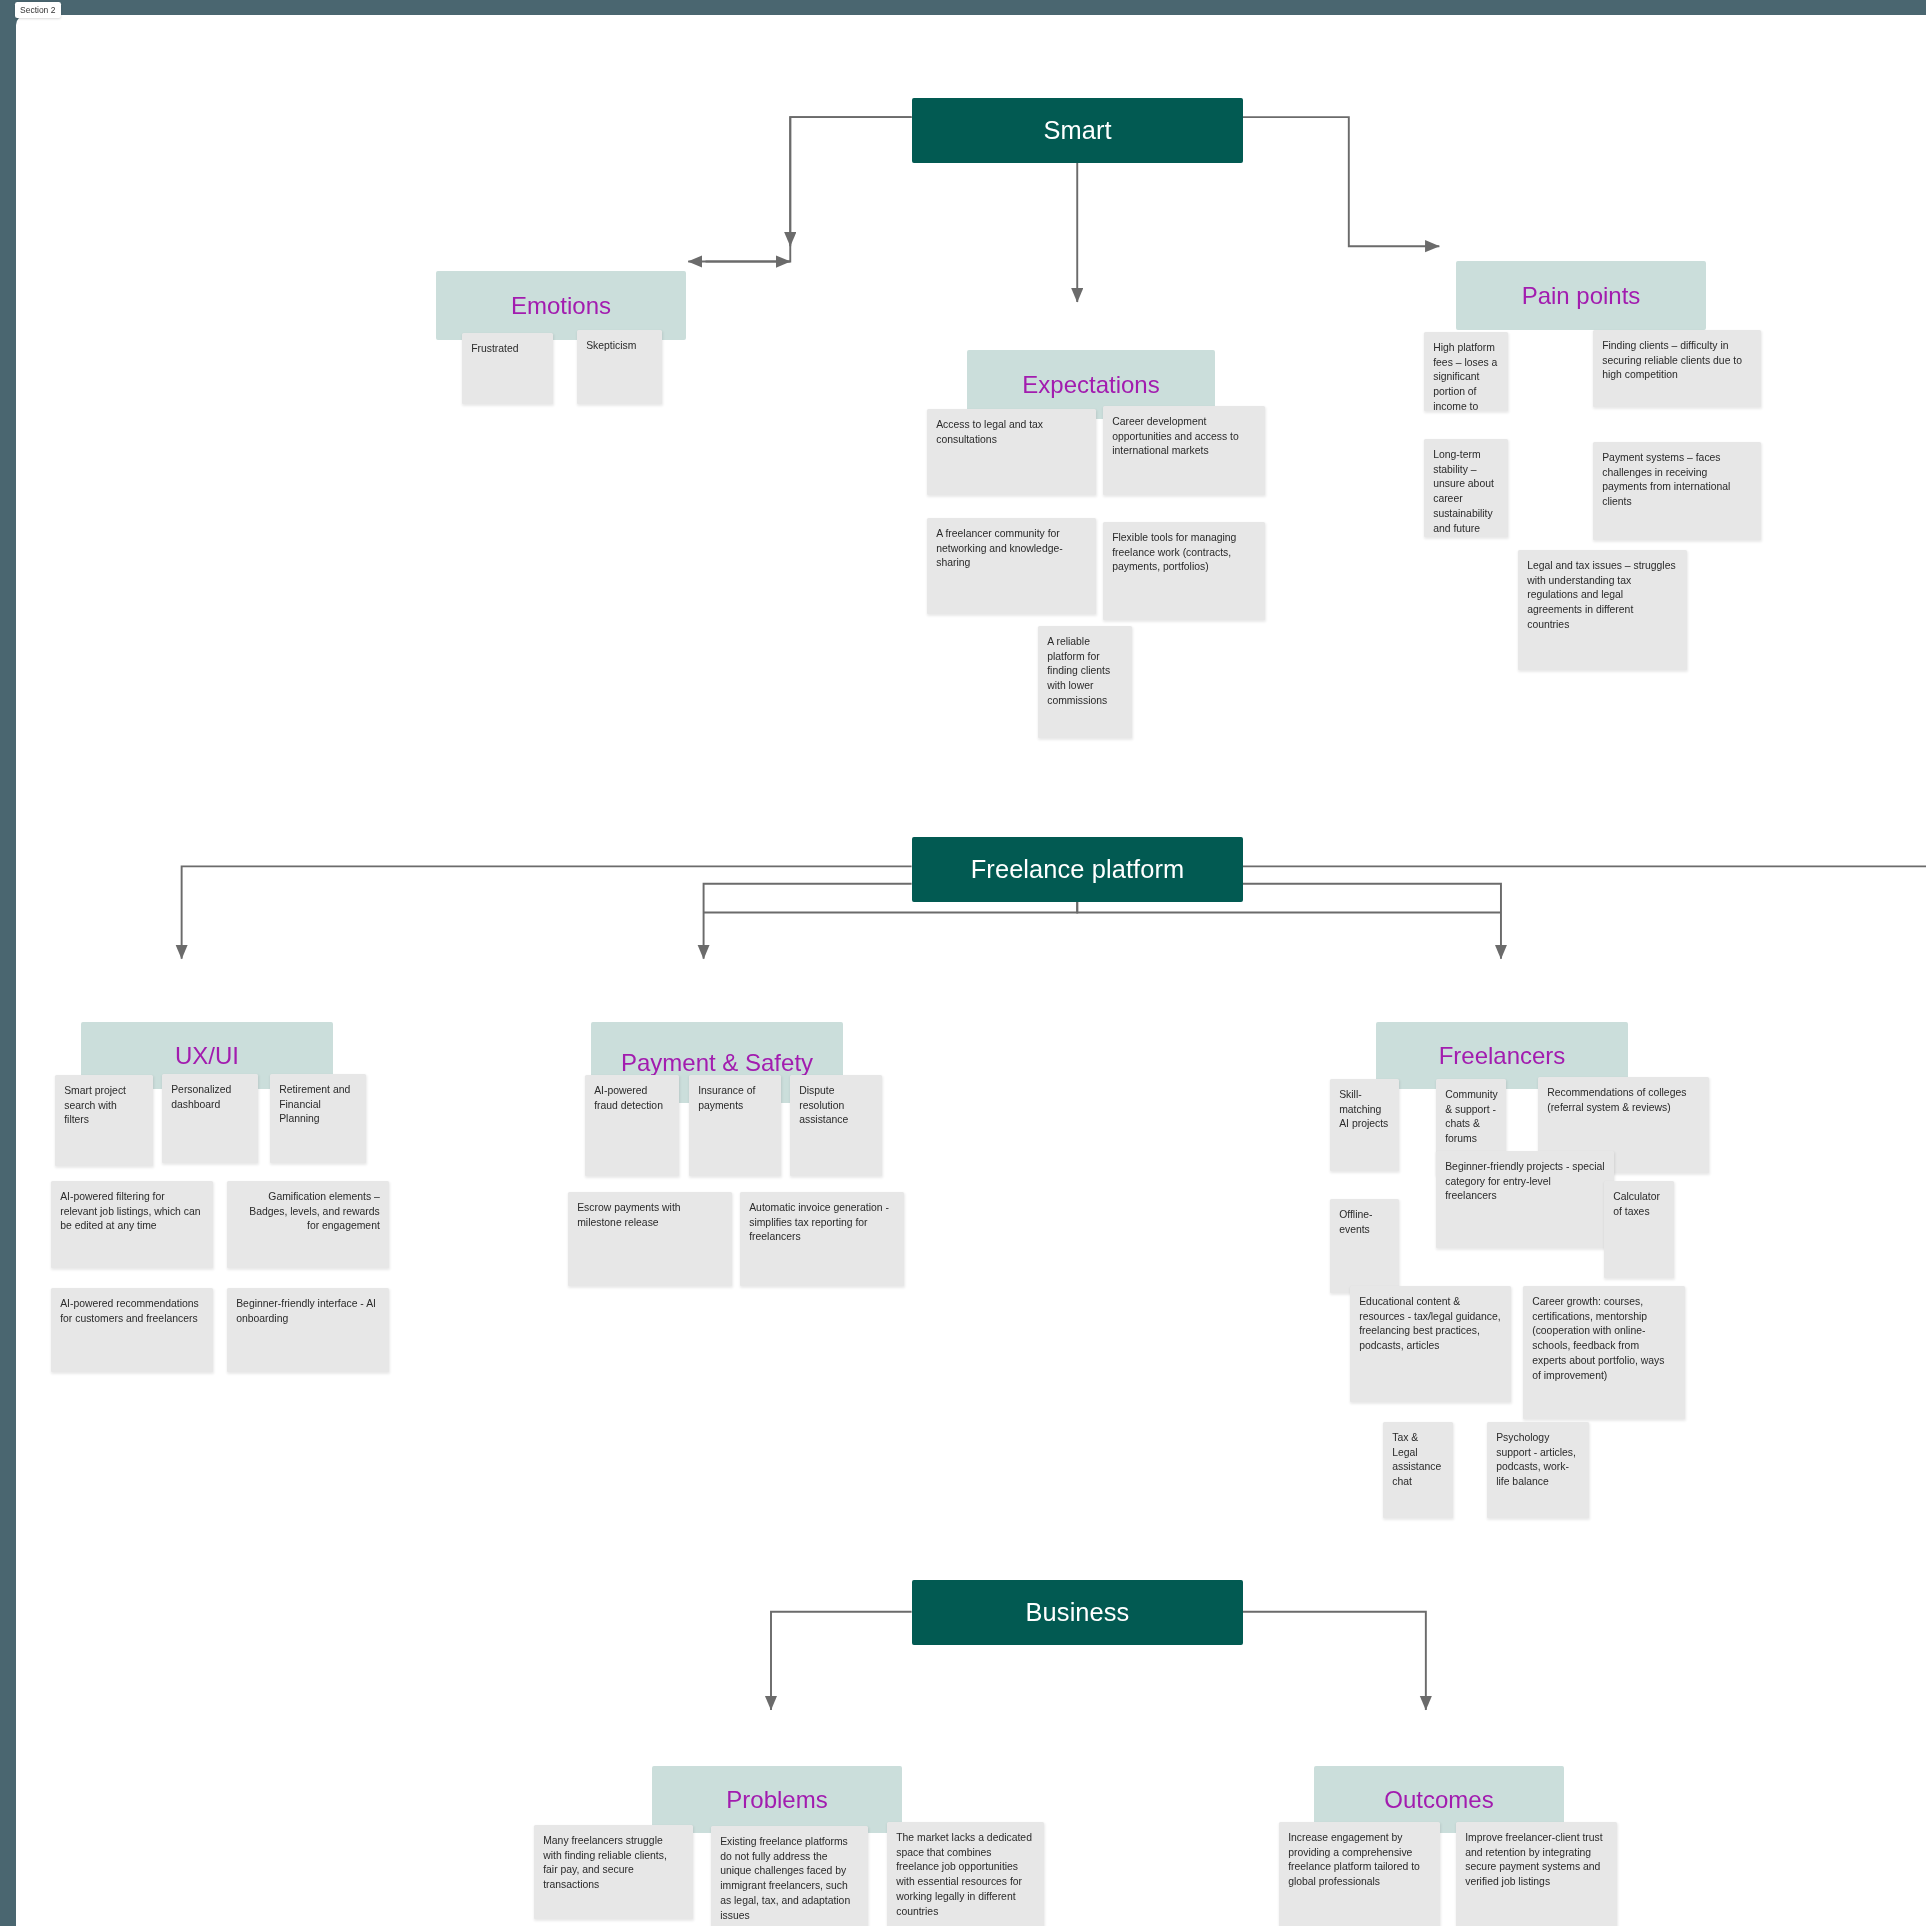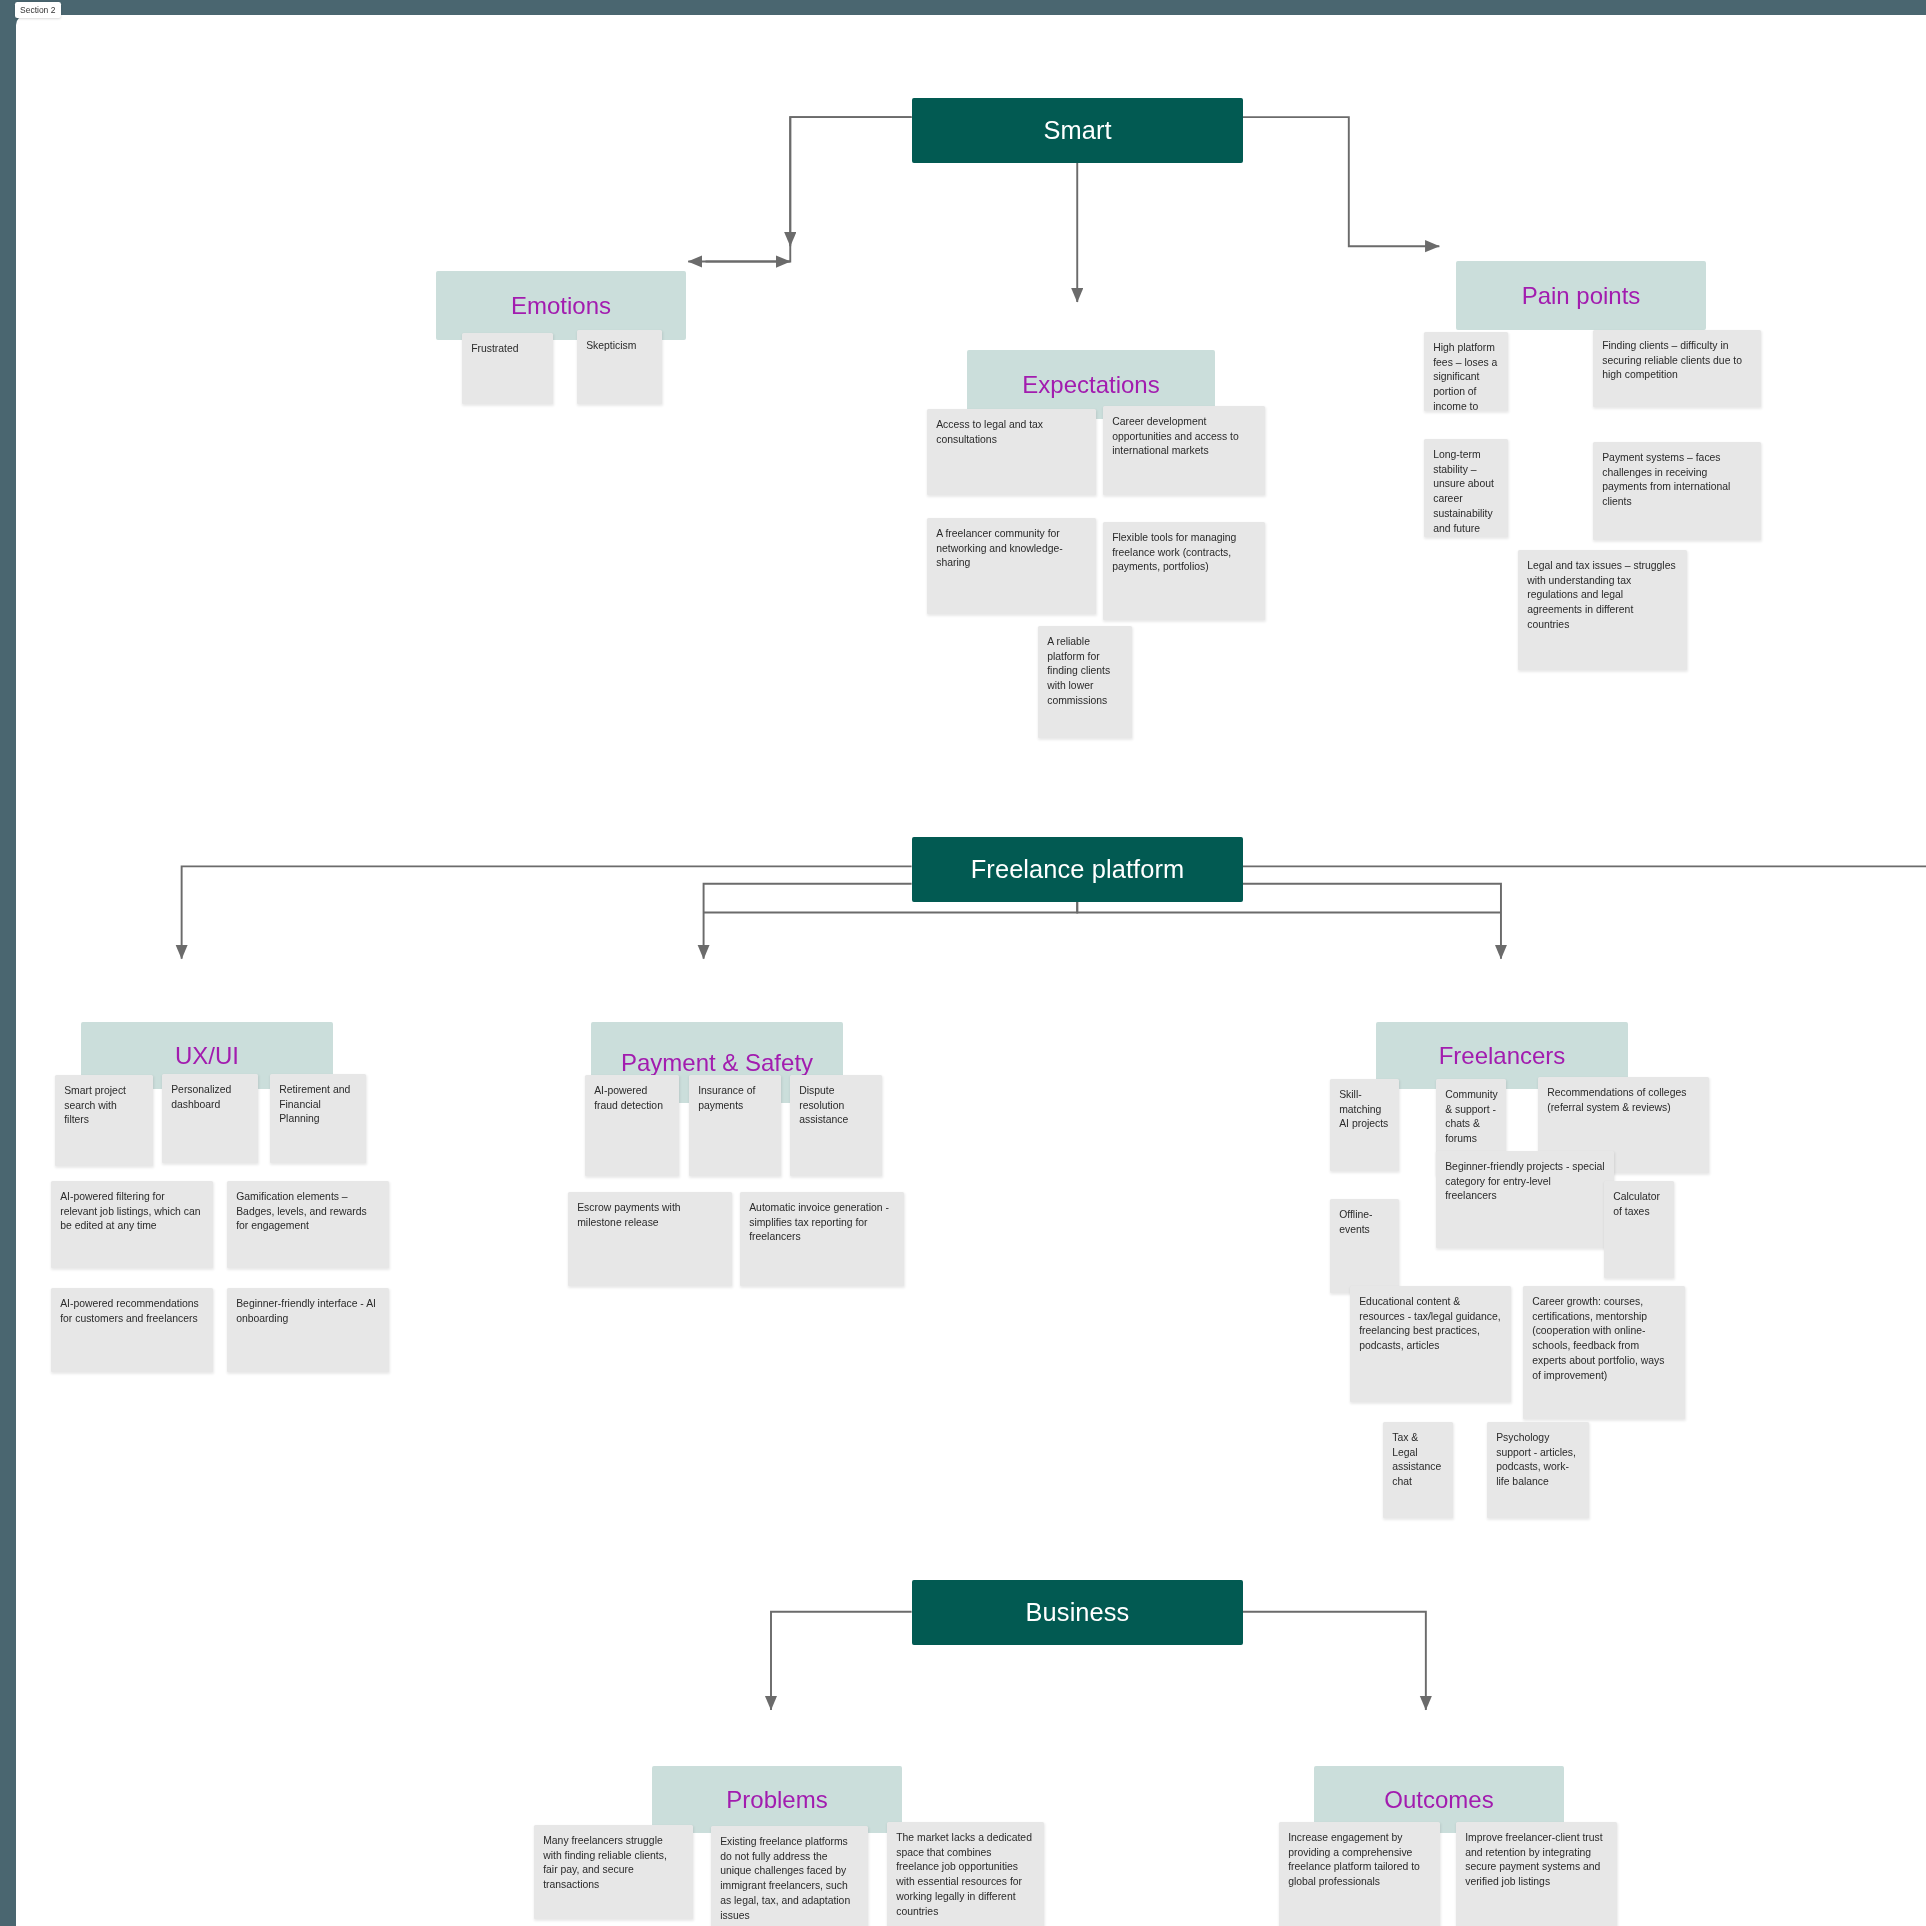--- a/index.html
+++ b/index.html
@@ -139,21 +139,21 @@
   </div>
   <div class="card" style="left:146px; top:1059px; width:96px; height:89px;">
     <span>Personalized dashboard</span>
   </div>
   <div class="card" style="left:254px; top:1059px; width:96px; height:89px;">
     <span>Retirement and Financial Planning</span>
   </div>
   <div class="card" style="left:35px; top:1166px; width:162px; height:87px;">
     <span>AI-powered filtering for relevant job listings, which can be edited at any time</span>
   </div>
-  <div class="card" style="left:211px; top:1166px; width:162px; height:87px;">
+  <div class="card" style="left:211px; top:1166px; width:162px; height:87px;text-align:right;">
     <span>Gamification elements – Badges, levels, and rewards for engagement</span>
   </div>
   <div class="card" style="left:35px; top:1273px; width:162px; height:84px;">
     <span>AI-powered recommendations for customers and freelancers</span>
   </div>
   <div class="card" style="left:211px; top:1273px; width:162px; height:84px;">
     <span>Beginner-friendly interface - AI onboarding</span>
   </div>
 
   <div class="node node-branch" style="left:575px; top:963px; width:252px; height:81px;justify-content:center;">

